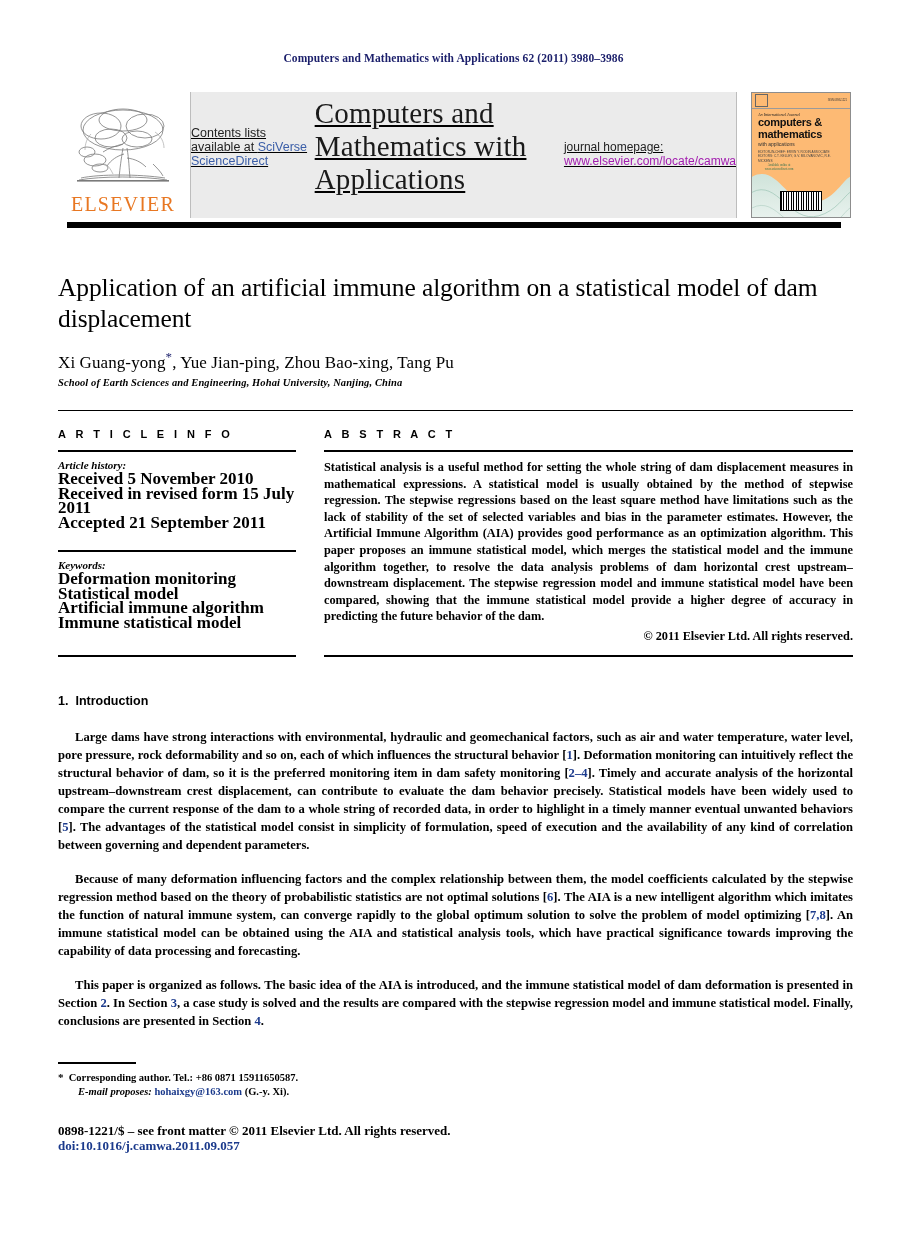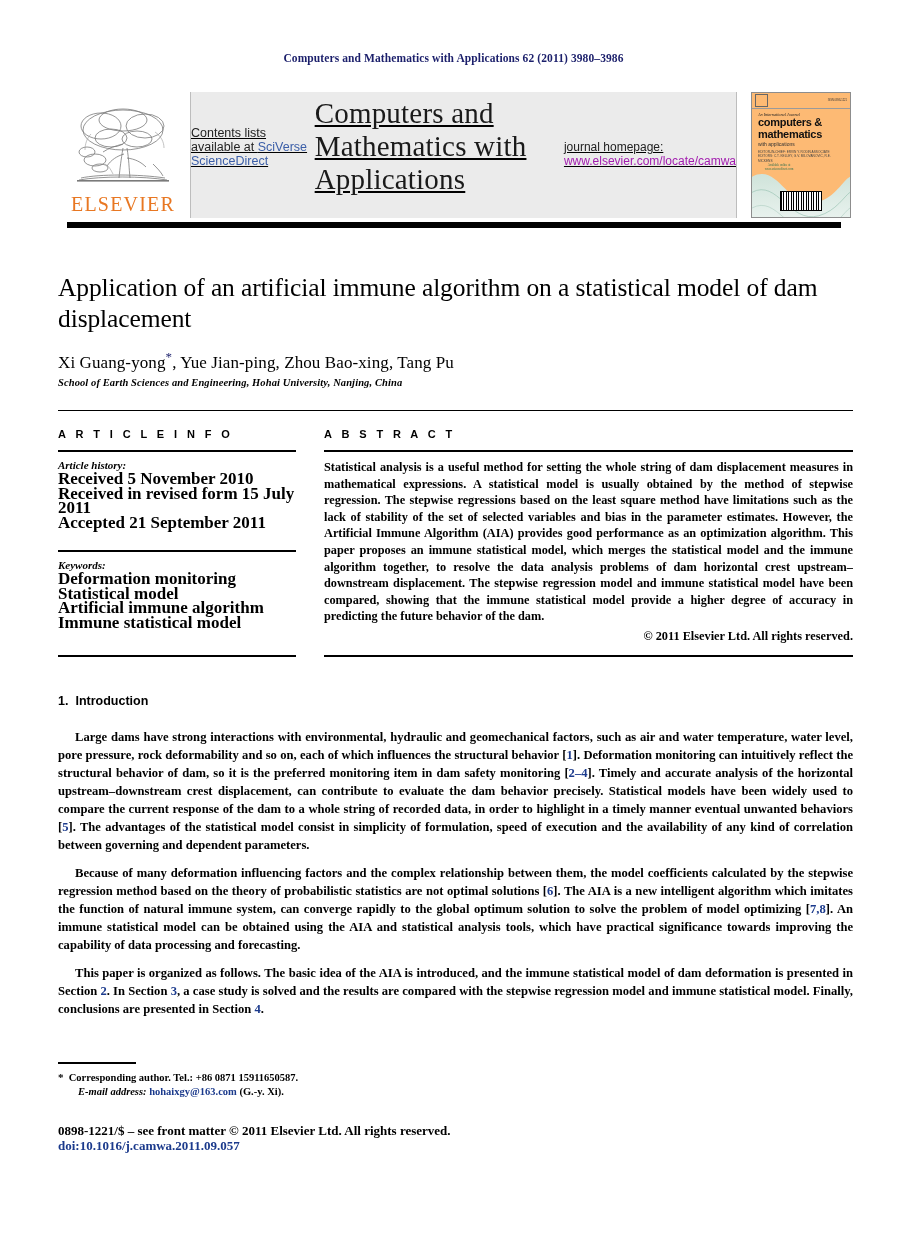--- a/index.html
+++ b/index.html
@@ -225,21 +225,21 @@
   }
   .section-heading .num { margin-right: 7px; }
   p.body-par {
     font-size: 12.6px;
     line-height: 18px;
     text-align: justify;
     margin: 0 0 0 0;
     text-indent: 17px;
     font-weight: bold;
   }
-  p.body-par + p.body-par { margin-top: 10px; }
+  p.body-par + p.body-par { margin-top: 16px; }
   .ref { color: #1b3a8c; }
 
   
   .footnotes {
     position: absolute;
     top: 1062px;
     left: 58px;
     width: 400px;
   }
   .foot-rule {
@@ -441,21 +441,21 @@
     <div id="body-paragraphs">
         <p class="body-par"><span>Large dams have strong interactions with environmental, hydraulic and geomechanical factors, such as air and water temperature, water level, pore pressure, rock deformability and so on, each of which influences the structural behavior [</span><span class="ref">1</span><span>]. Deformation monitoring can intuitively reflect the structural behavior of dam, so it is the preferred monitoring item in dam safety monitoring [</span><span class="ref">2–4</span><span>]. Timely and accurate analysis of the horizontal upstream–downstream crest displacement, can contribute to evaluate the dam behavior precisely. Statistical models have been widely used to compare the current response of the dam to a whole string of recorded data, in order to highlight in a timely manner eventual unwanted behaviors [</span><span class="ref">5</span><span>]. The advantages of the statistical model consist in simplicity of formulation, speed of execution and the availability of any kind of correlation between governing and dependent parameters.</span></p>
         <p class="body-par"><span>Because of many deformation influencing factors and the complex relationship between them, the model coefficients calculated by the stepwise regression method based on the theory of probabilistic statistics are not optimal solutions [</span><span class="ref">6</span><span>]. The AIA is a new intelligent algorithm which imitates the function of natural immune system, can converge rapidly to the global optimum solution to solve the problem of model optimizing [</span><span class="ref">7,8</span><span>]. An immune statistical model can be obtained using the AIA and statistical analysis tools, which have practical significance towards improving the capability of data processing and forecasting.</span></p>
         <p class="body-par"><span>This paper is organized as follows. The basic idea of the AIA is introduced, and the immune statistical model of dam deformation is presented in Section </span><span class="ref">2</span><span>. In Section </span><span class="ref">3</span><span>, a case study is solved and the results are compared with the stepwise regression model and immune statistical model. Finally, conclusions are presented in Section </span><span class="ref">4</span><span>.</span></p>
       </div>
   </div>
 
   <div class="footnotes">
     <div class="foot-rule"></div>
     <div class="foot-line"><span class="star">*</span>&nbsp; <span>Corresponding author. Tel.: +86 0871 15911650587.</span></div>
-    <div class="foot-line email"><span class="it">E-mail address:</span> <span class="mail-link">hohaixgy@163.com</span> <span>(G.-y. Xi).</span></div>
+    <div class="foot-line email"><span class="it">E-mail proposes:</span> <span class="mail-link">hohaixgy@163.com</span> <span>(G.-y. Xi).</span></div>
   </div>
 
   <div class="imprint">
     <div class="imprint-line">0898-1221/$ – see front matter © 2011 Elsevier Ltd. All rights reserved.</div>
     <div class="imprint-line doi-link">doi:10.1016/j.camwa.2011.09.057</div>
   </div>
 
 </div>
 
 </body></html>

